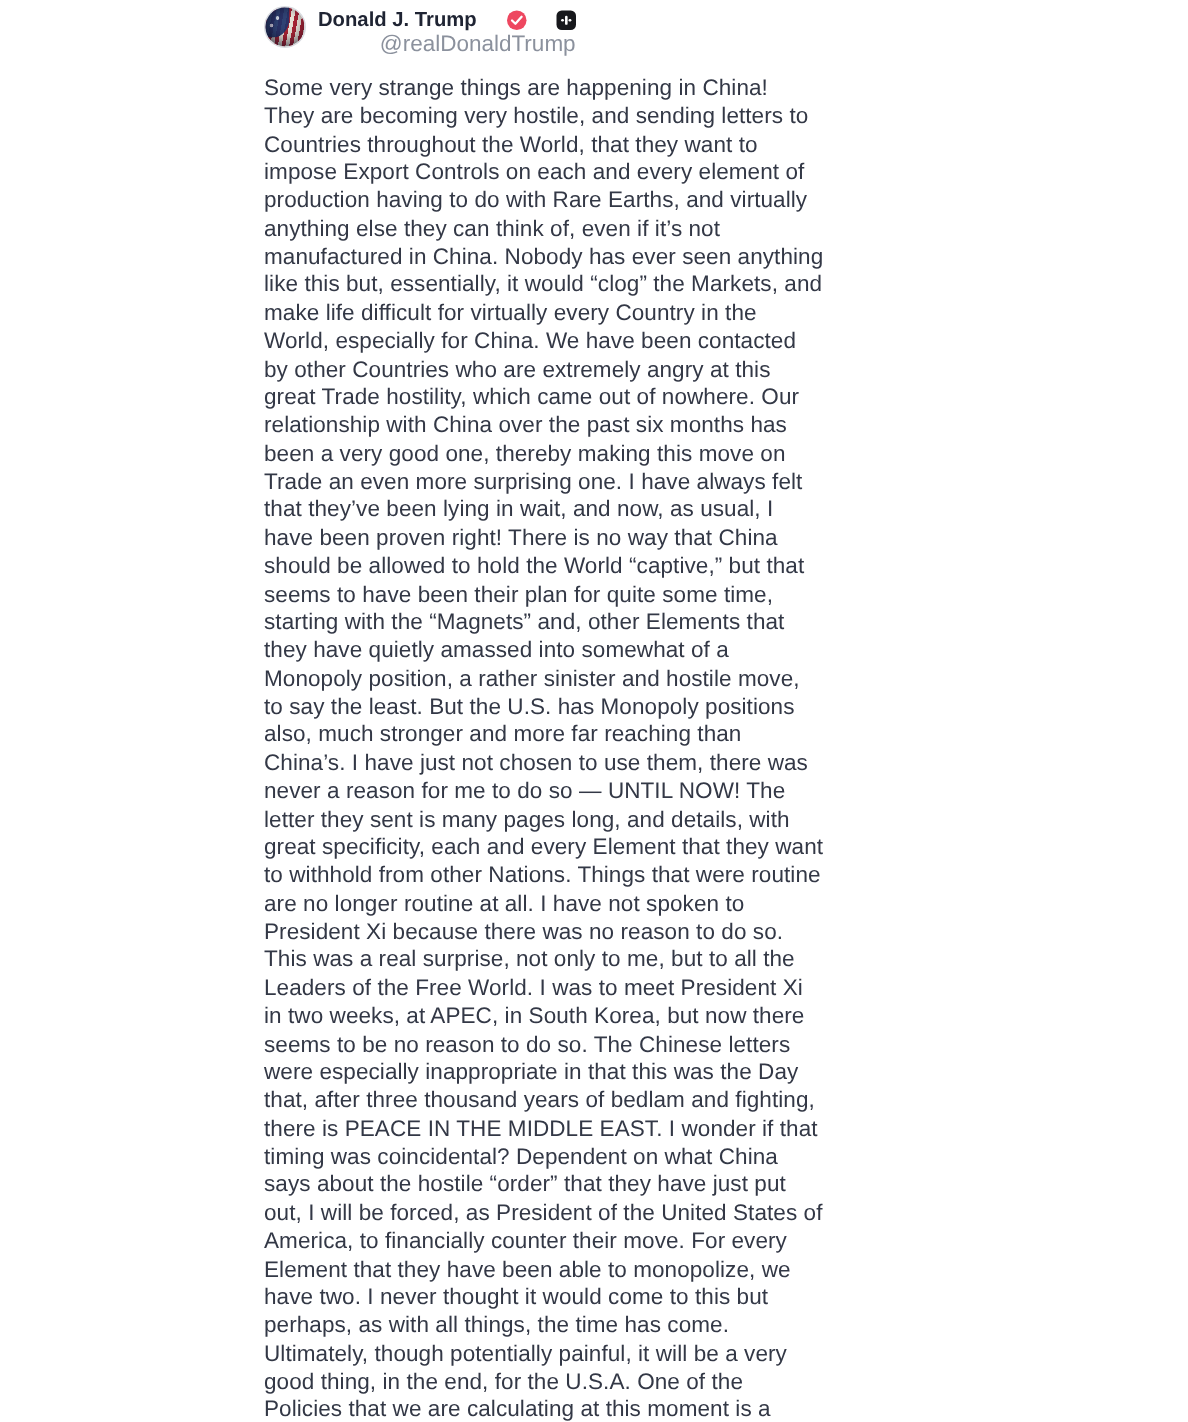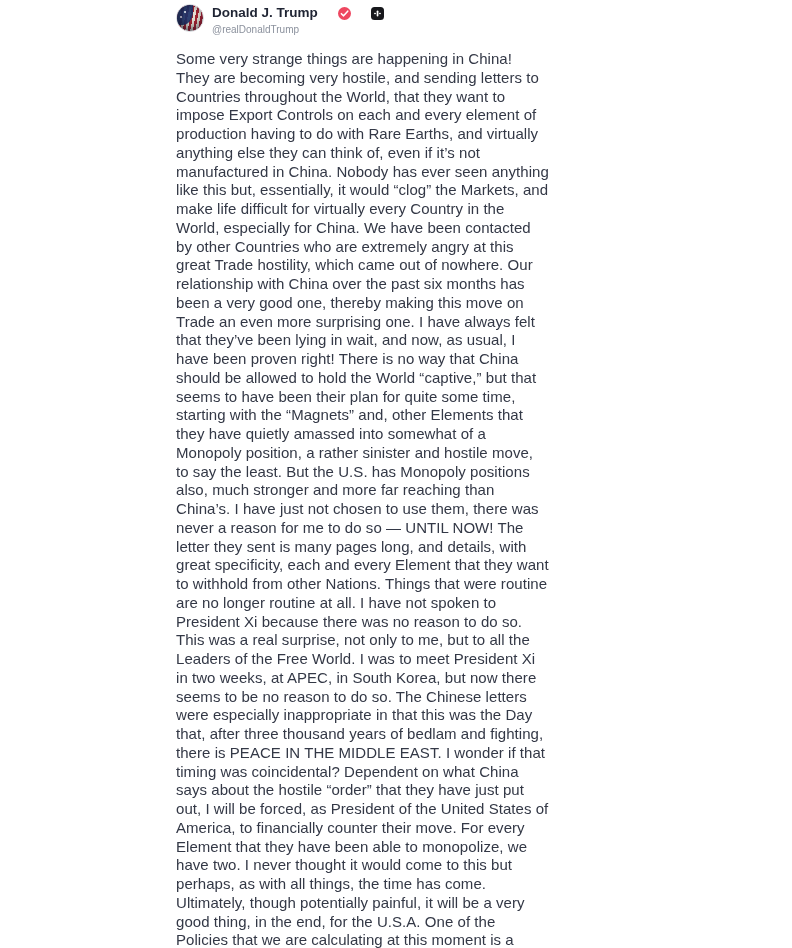--- a/index.html
+++ b/index.html
@@ -70,25 +70,26 @@
   }
   .badge-verified {
     border-radius: 50%;
     background: #ee4760;
   }
   .badge-dark {
     border-radius: 3.5px;
     background: #17181c;
   }
   .author-handle {
-    font-size: 10px;
+    font-size: 15px;
     color: #8b919d;
     line-height: 15px;
     margin-top: 1px;
     cursor: pointer;
+    text-align: right;
   }
   .post-body {
     margin-top: 13px;
     font-size: 15px;
     line-height: 18.75px;
     color: #333846;
     letter-spacing: 0.05px;
   }
 </style>
 </head>

